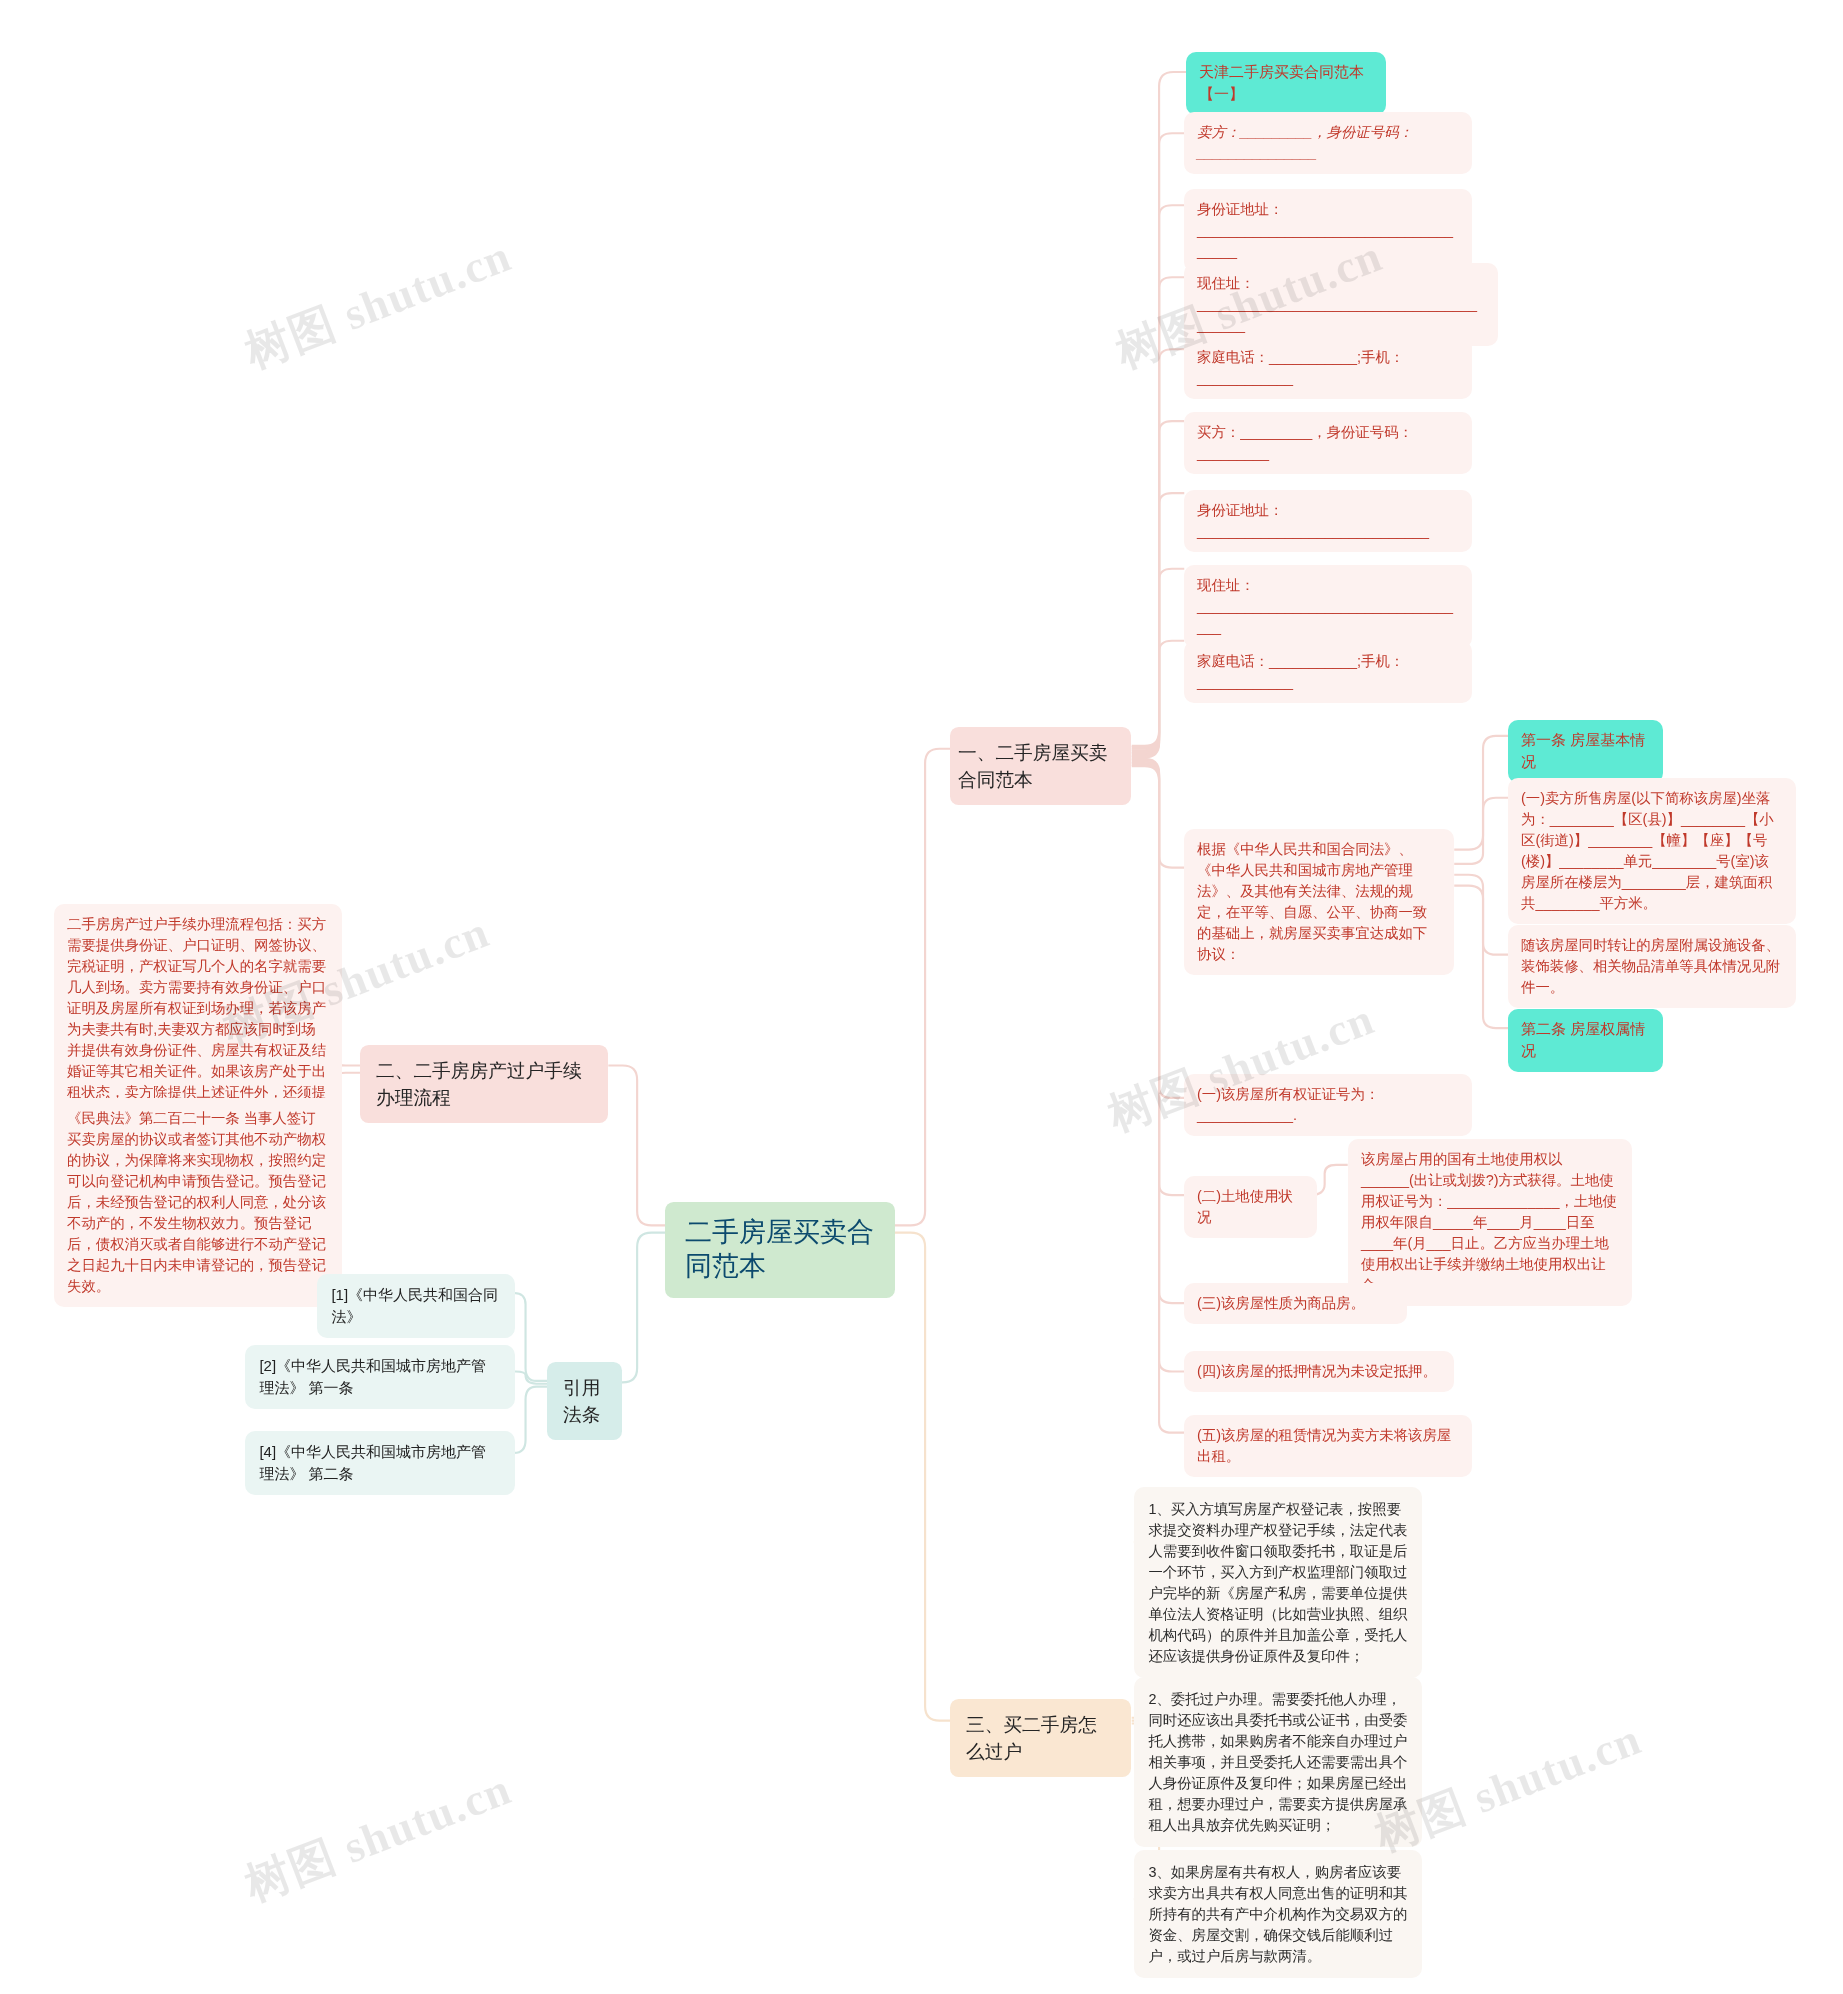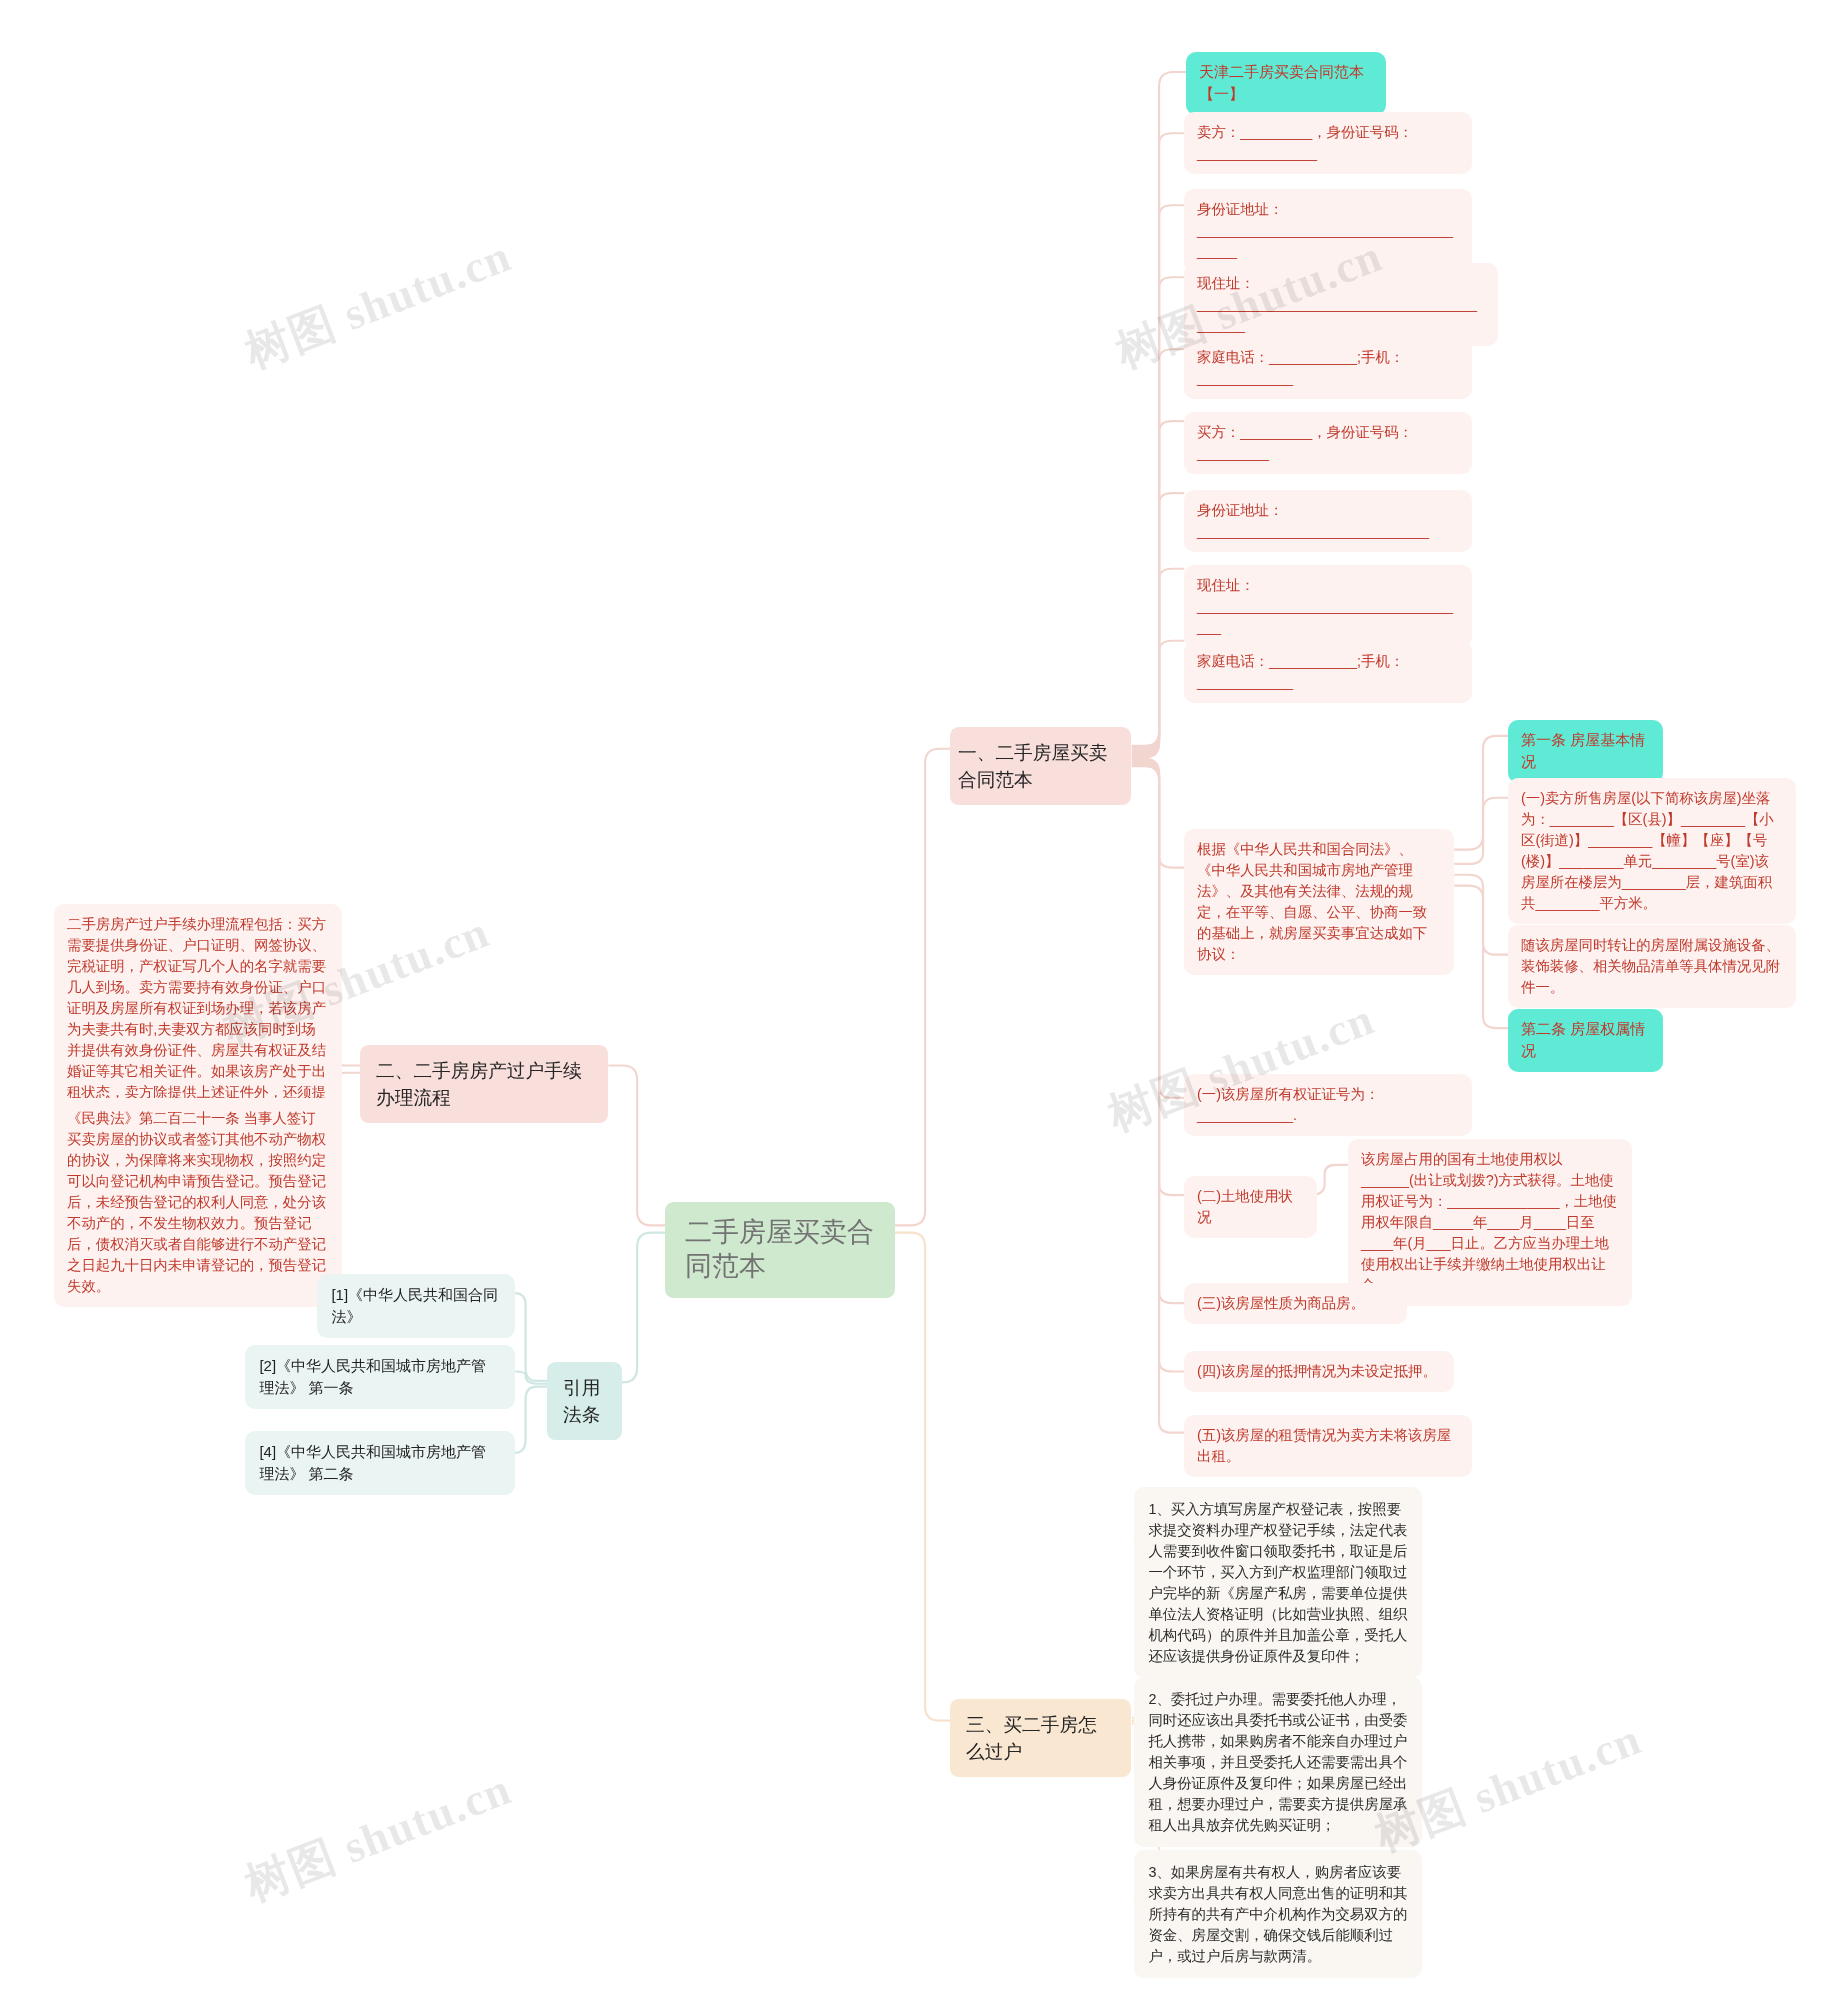--- a/index.html
+++ b/index.html
@@ -46,21 +46,21 @@
     z-index: 3;
     border-radius: 10px;
     padding: 10px 14.4px;
     line-height: 1.46;
     word-break: break-word;
   }
 
   
   .node.root {
     background: #cfe9cf;
-    color: #737373;
+    color: #0c4a6e;
     font-size: 27px;
     padding: 14.4px 20px;
     border-radius: 8.6px;
     line-height: 1.25;
   }
 
   
   .node.branch-pink {
     background: #f9dfdc;
     color: #252525;
@@ -181,21 +181,21 @@
 <div class="node branch-pink" style="left:950px; top:727px; width:181px;padding-left:8px;">一、二手房屋买卖合同范本</div>
 
 <div class="node branch-pink" style="left:360px; top:1045px; width:248px;">二、二手房房产过户手续办理流程</div>
 
 <div class="node branch-orange" style="left:950px; top:1699px; width:181px;">三、买二手房怎么过户</div>
 
 <div class="node branch-teal" style="left:547px; top:1362px; width:75px;">引用法条</div>
 
 <div class="node sec" style="left:1186px; top:52px; width:200px;">天津二手房买卖合同范本【一】</div>
 
-<div class="node leaf-red" style="left:1184px; top:112px; width:288px;">卖方：_________，身份证号码：_______________</div>
+<div class="node leaf-red" style="left:1184px; top:112px; width:288px;font-style:italic;">卖方：_________，身份证号码：_______________</div>
 
 <div class="node leaf-red" style="left:1184px; top:189px; width:288px;">身份证地址：_____________________________________</div>
 
 <div class="node leaf-red" style="left:1184px; top:263px; width:314px;">现住址：_________________________________________</div>
 
 <div class="node leaf-red" style="left:1184px; top:337px; width:288px;">家庭电话：___________;手机：____________</div>
 
 <div class="node leaf-red" style="left:1184px; top:412px; width:288px;">买方：_________，身份证号码：_________</div>
 
 <div class="node leaf-red" style="left:1184px; top:490px; width:288px;">身份证地址：_____________________________</div>

